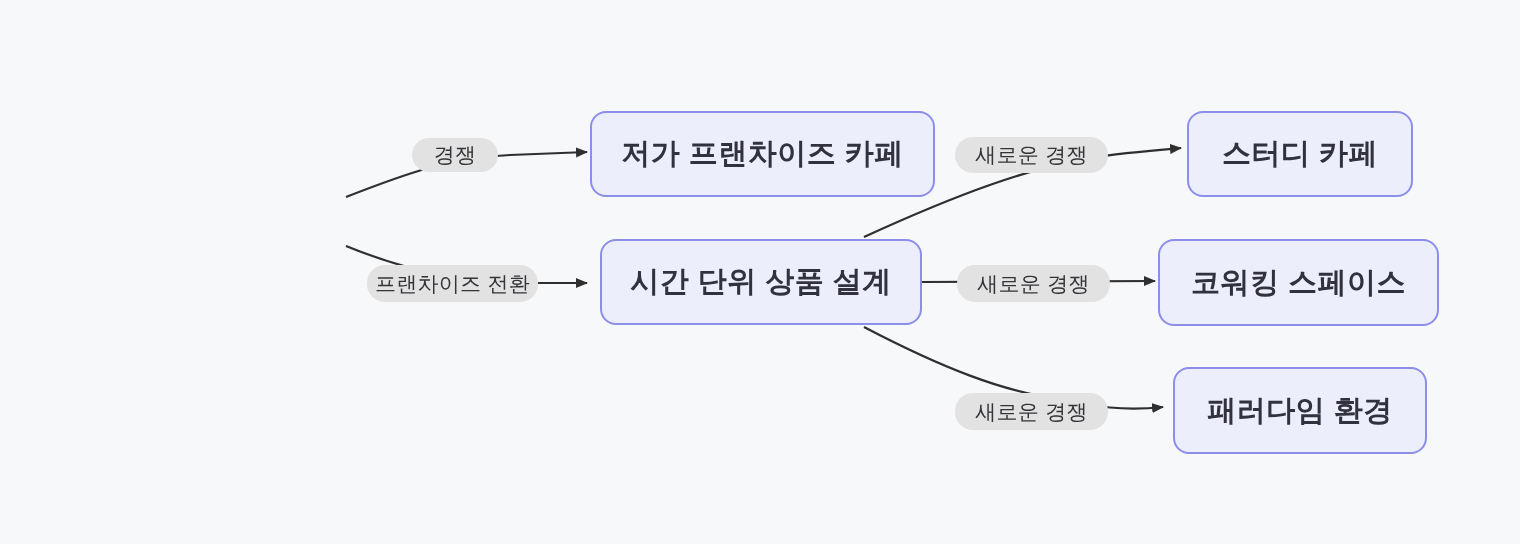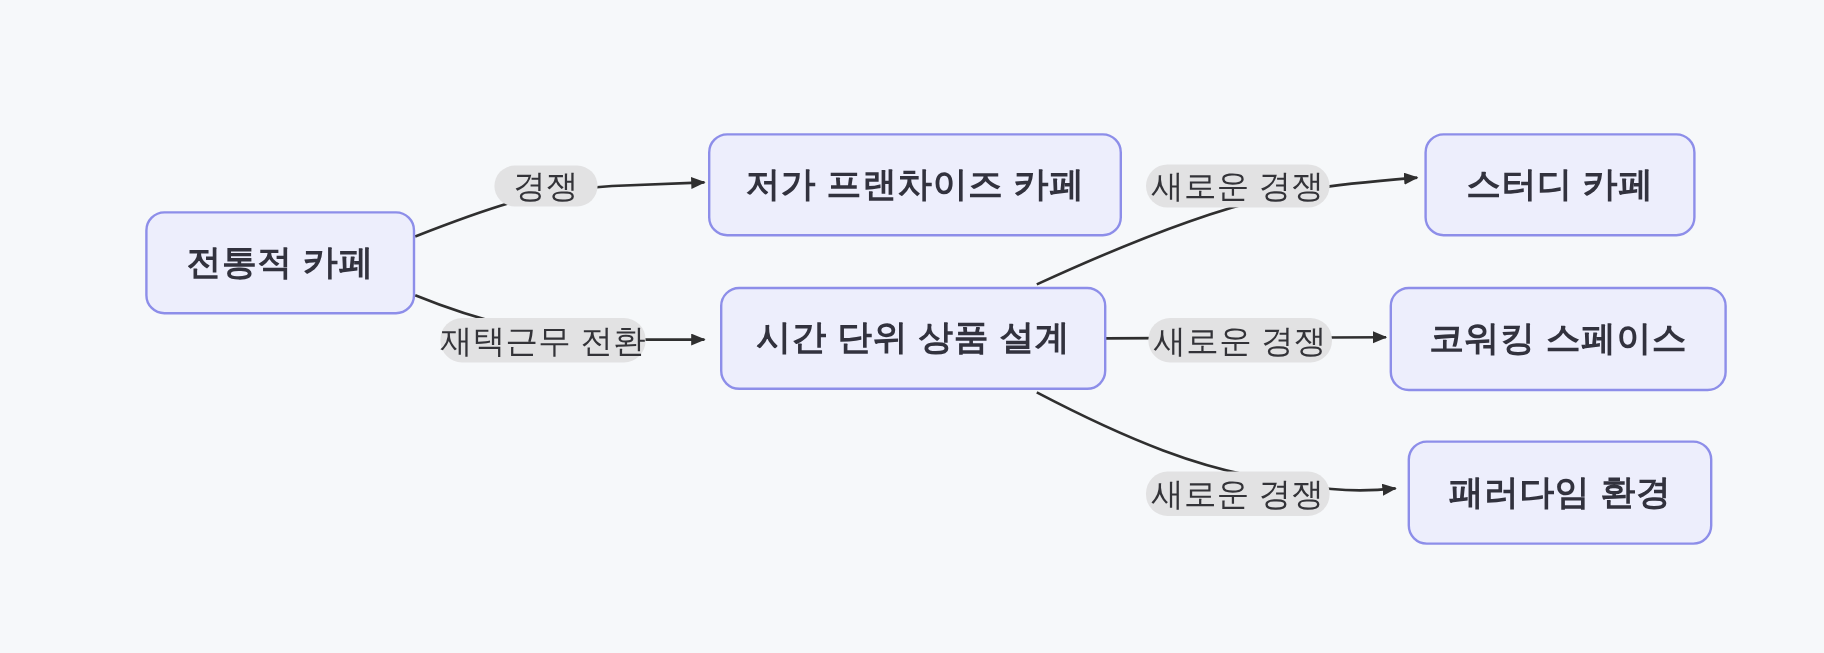--- a/index.html
+++ b/index.html
@@ -37,21 +37,21 @@
   }
   .edge-label {
     position: absolute;
     z-index: 2;
     display: flex;
     align-items: center;
     justify-content: center;
     background: #e2e2e3;
     border-radius: 18px;
     color: #333338;
-    font-size: 27px;
+    font-size: 21px;
     font-weight: 500;
     white-space: nowrap;
     letter-spacing: 0.3px;
   }
   
   .n-traditional { left: 121px; top: 176px; width: 225px; height: 86px; }
   .n-franchise   { left: 590px; top: 111px; width: 345px; height: 86px; }
   .n-timeunit    { left: 600px; top: 239px; width: 322px; height: 86px; }
   .n-study       { left: 1187px; top: 111px; width: 226px; height: 86px; }
   .n-coworking   { left: 1158px; top: 239px; width: 281px; height: 87px; }
@@ -74,23 +74,20 @@
         <path d="M0,0 L12,5 L0,10 z" fill="#2f2f2f"></path>
       </marker>
     </defs>
     <path d="M346,197 C410,172 450,158 510,155 L587,152" fill="none" stroke="#2f2f2f" stroke-width="2.2" marker-end="url(#arrow)"></path>
     <path d="M346,246 C410,272 460,281 520,283 L587,283" fill="none" stroke="#2f2f2f" stroke-width="2.2" marker-end="url(#arrow)"></path>
     <path d="M864,237 C960,193 1030,168 1090,158 C1120,153 1145,151 1181,148" fill="none" stroke="#2f2f2f" stroke-width="2.2" marker-end="url(#arrow)"></path>
     <path d="M921,282 L1155,281" fill="none" stroke="#2f2f2f" stroke-width="2.2" marker-end="url(#arrow)"></path>
     <path d="M864,327 C950,372 1000,388 1040,396 C1100,408 1125,411 1163,407" fill="none" stroke="#2f2f2f" stroke-width="2.2" marker-end="url(#arrow)"></path>
   </svg>
 
-  <div class="node n-traditional">
-    <span>전통적 카페</span>
-  </div>
 
   <div class="node n-timeunit">
     <span>시간 단위 상품 설계</span>
   </div>
 
   <div class="node n-franchise">
     <span>저가 프랜차이즈 카페</span>
   </div>
 
   <div class="node n-study">
@@ -103,21 +100,21 @@
 
   <div class="node n-remote">
     <span>패러다임 환경</span>
   </div>
 
   <div class="edge-label l-compete">
     <span>경쟁</span>
   </div>
 
   <div class="edge-label l-paradigm">
-    <span>재택근무 전환</span>
+    <span>프랜차이즈 전환</span>
   </div>
 
   <div class="edge-label l-newcomp-top">
     <span>새로운 경쟁</span>
   </div>
 
   <div class="edge-label l-newcomp-mid">
     <span>새로운 경쟁</span>
   </div>
 

